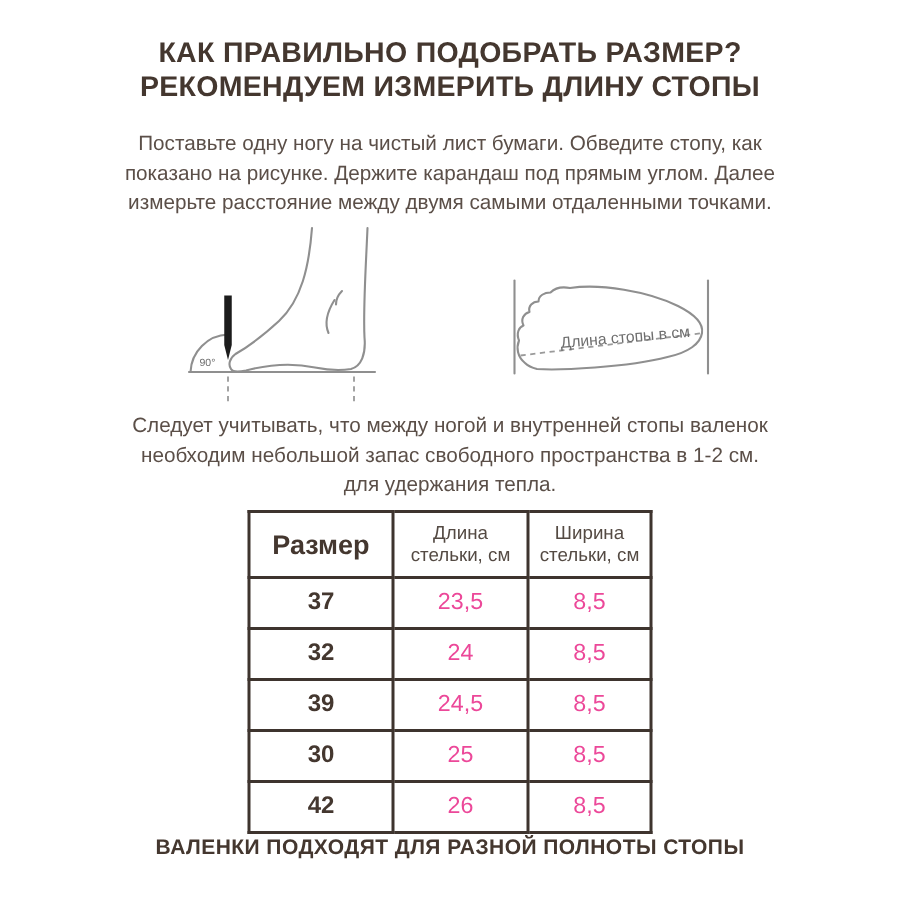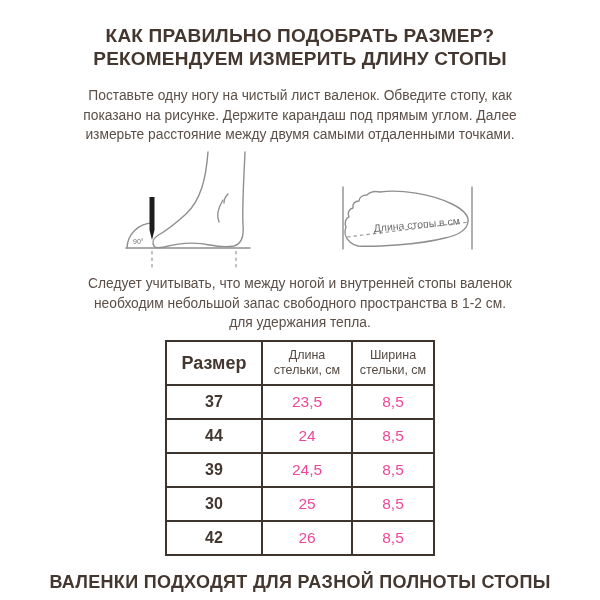--- a/index.html
+++ b/index.html
@@ -53,43 +53,42 @@
     text-align: center;
     vertical-align: middle;
     background: #ffffff;
   }
   th.col-size   { width: 94px; height: 42px; font-size: 18px; font-weight: 700; color: #44372f; }
   th.col-dim    { width: 88px; height: 42px; font-size: 12.5px; font-weight: 400; color: #544a43; line-height: 1.25; padding: 0 10px; }
   th.col-dim2   { width: 80px; }
   td.cell-size  { height: 32px; font-size: 16px; font-weight: 700; color: #44372f; }
   td.cell-val   { height: 32px; font-size: 15.5px; font-weight: 400; color: #ec4899; }
   .footer {
-    margin-top: 16px;
-    font-size: 18px;
+    font-size: 14px;
     font-weight: 700;
     color: #44372f;
     letter-spacing: 0.3px;
   }
   svg .sketch { stroke: #8f8f8f; stroke-width: 1.4; fill: none; stroke-linecap: round; stroke-linejoin: round; }
   svg .dash   { stroke: #9a9a9a; stroke-width: 1.2; fill: none; stroke-dasharray: 3.5 3; }
   svg .pencil { fill: #1c1c1c; stroke: none; }
   svg .figtext { fill: #6e6e6e; stroke: none; }
 </style>
 </head>
 <body>
 
 <div class="page">
 
   <div class="title">
     <div>КАК ПРАВИЛЬНО ПОДОБРАТЬ РАЗМЕР?</div>
     <div>РЕКОМЕНДУЕМ ИЗМЕРИТЬ ДЛИНУ СТОПЫ</div>
   </div>
 
   <div class="para">
-    <div>Поставьте одну ногу на чистый лист валенок. Обведите стопу, как</div>
+    <div>Поставьте одну ногу на чистый лист бумаги. Обведите стопу, как</div>
     <div>показано на рисунке. Держите карандаш под прямым углом. Далее</div>
     <div>измерьте расстояние между двумя самыми отдаленными точками.</div>
   </div>
 
   <div class="figures">
 
     <svg class="fig-side" width="132" height="122" viewBox="0 0 132 122" aria-hidden="true">
 
       <path class="sketch" d="M 2 100 L 126 100"></path>
 
@@ -148,21 +147,21 @@
         <th class="col-dim col-dim2">Ширина стельки, см</th>
       </tr>
     </thead>
     <tbody>
       <tr>
         <td class="cell-size">37</td>
         <td class="cell-val">23,5</td>
         <td class="cell-val">8,5</td>
       </tr>
       <tr>
-        <td class="cell-size">44</td>
+        <td class="cell-size">32</td>
         <td class="cell-val">24</td>
         <td class="cell-val">8,5</td>
       </tr>
       <tr>
         <td class="cell-size">39</td>
         <td class="cell-val">24,5</td>
         <td class="cell-val">8,5</td>
       </tr>
       <tr>
         <td class="cell-size">30</td>

